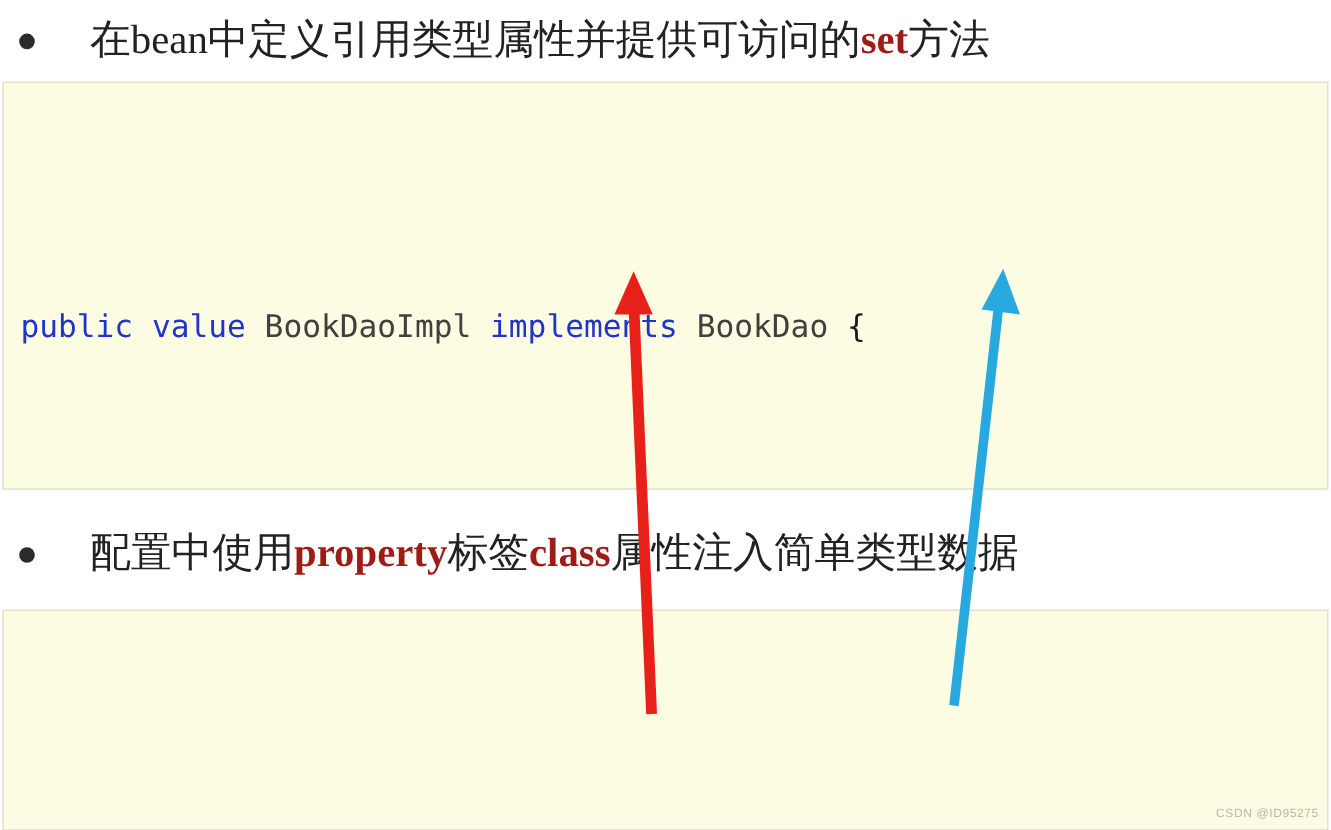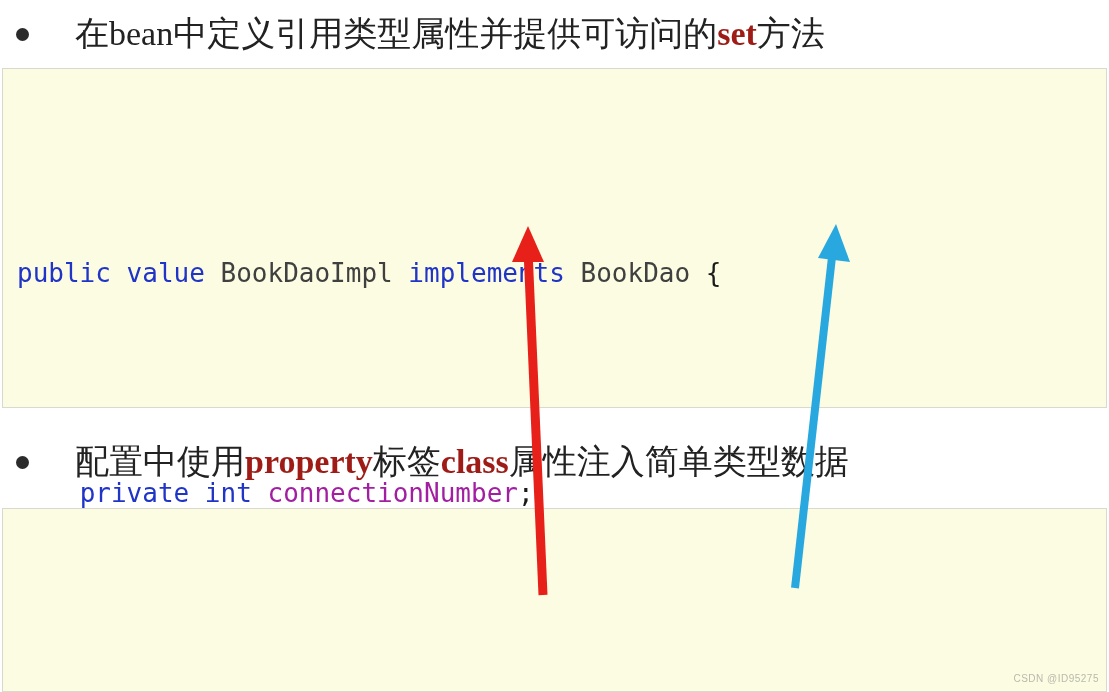--- a/index.html
+++ b/index.html
@@ -105,21 +105,20 @@
     <span class="bullet-dot"></span>
     <span class="bullet-text">
       <span>在bean中定义引用类型属性并提供可访问的</span><span class="hl">set</span><span>方法</span>
     </span>
   </div>
 
   <div class="code-block" style="position:absolute; left:2px; top:68px; width:1105px; height:340px;">
 
     <div class="code-line"><span class="kw">public</span> <span class="kw">value</span> <span class="type">BookDaoImpl</span> <span class="kw">implements</span> <span class="type">BookDao</span> <span class="punct">{</span></div>
 
-    <div class="code-line">    <span class="kw">private</span> <span class="kw">int</span> <span class="field">connectionNumber</span><span class="punct">;</span></div>
 
     <div class="code-line">        </div>
 
     
 
     
 
     
   </div>
 

